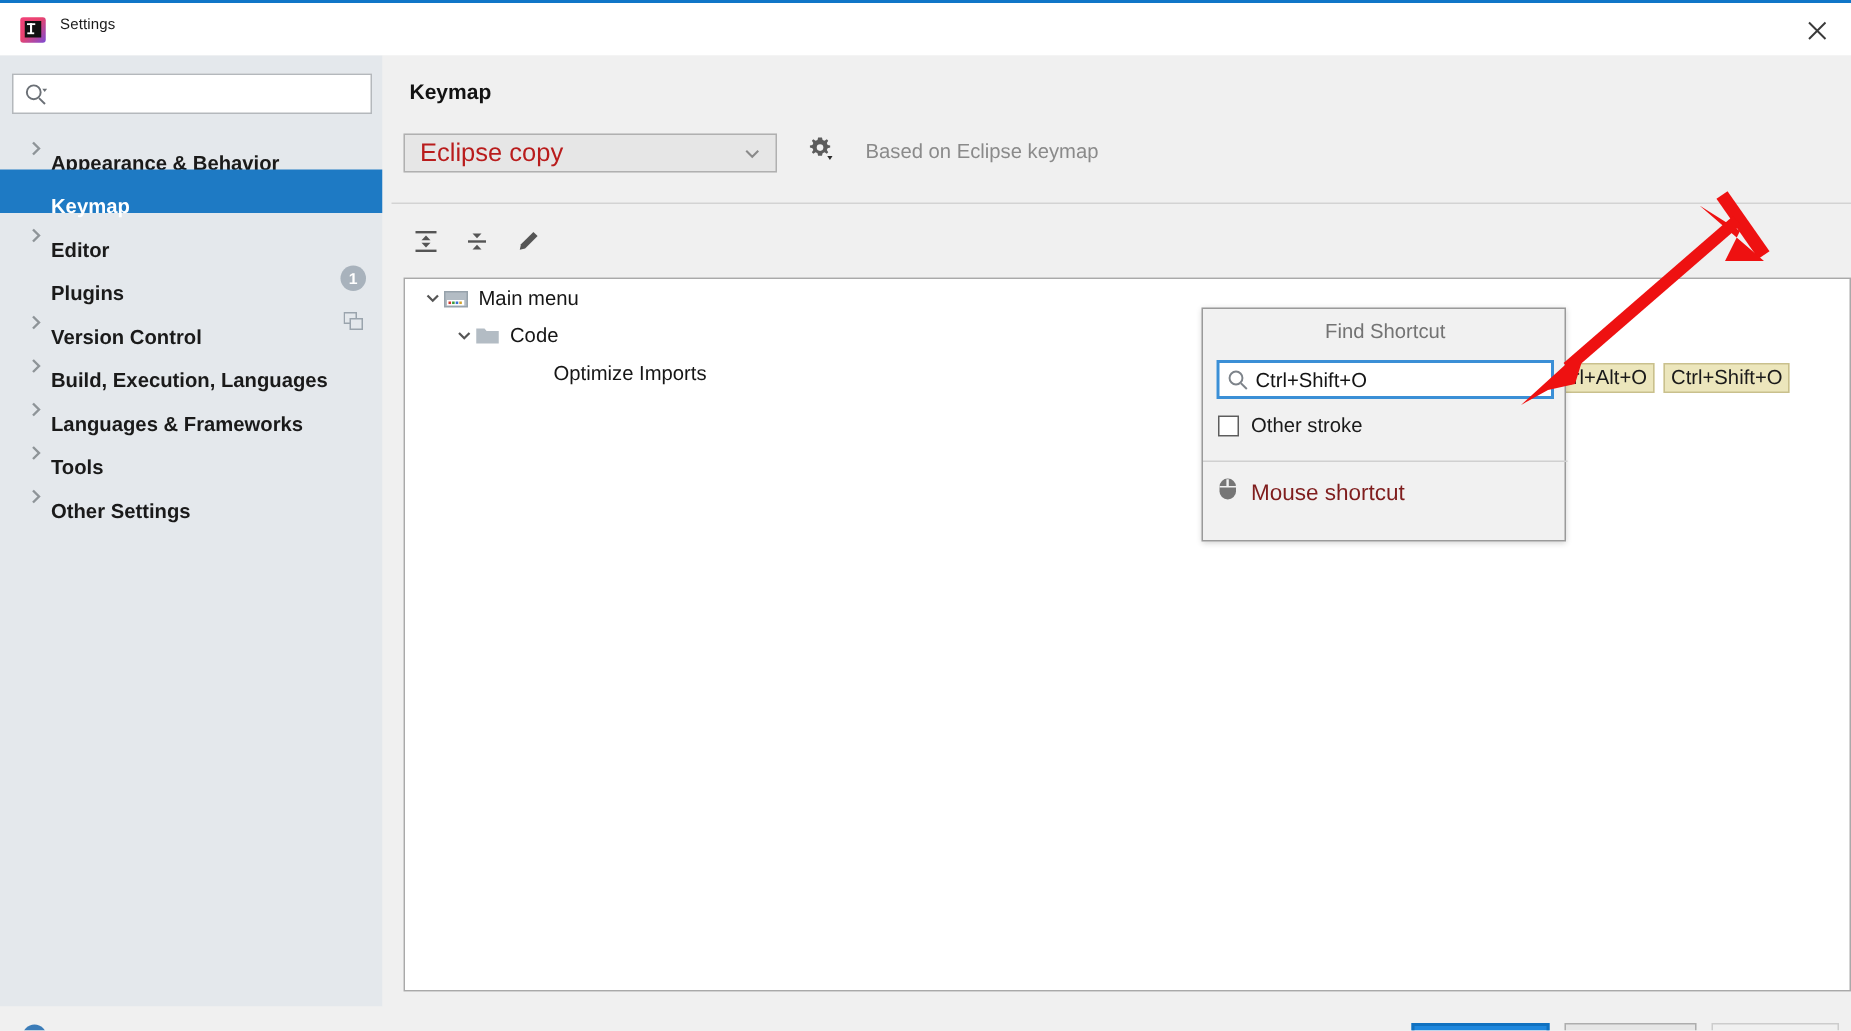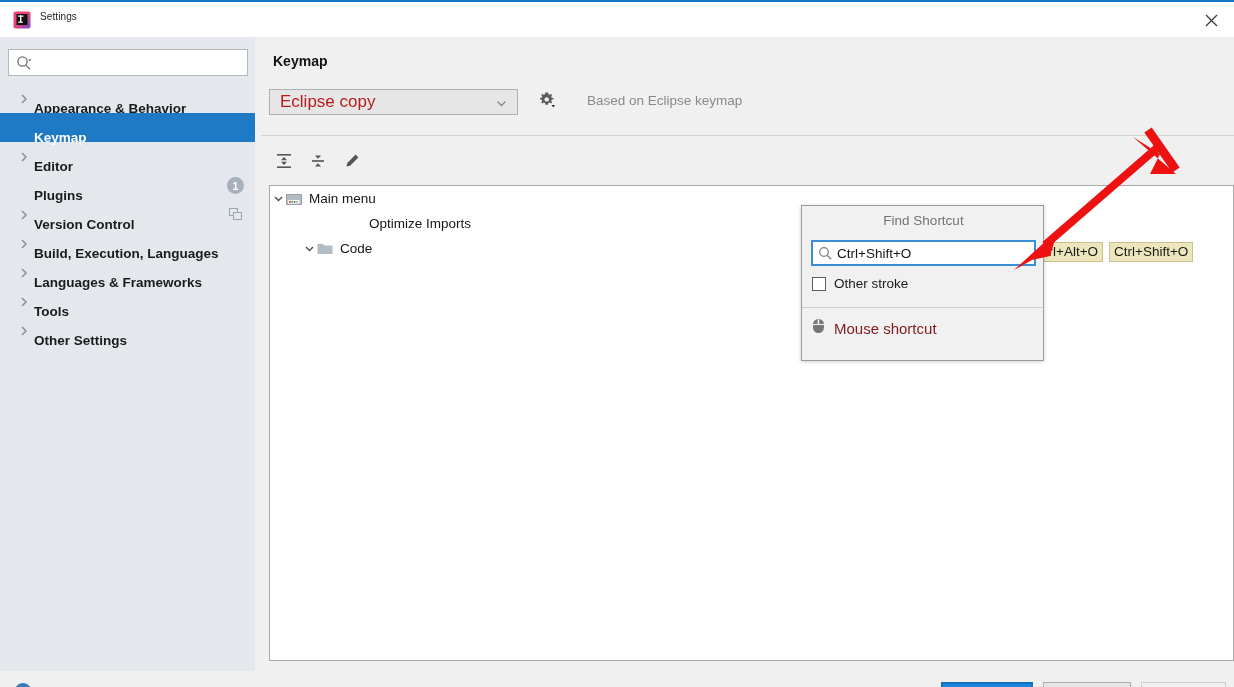--- a/index.html
+++ b/index.html
@@ -97,21 +97,21 @@
   }
   .keymap-select .ks-chev {
     position: absolute; right: 9px; top: 6px; color: #8a8a8a;
   }
   .gear-btn {
     position: absolute; left: 278px; top: 52px; width: 28px; height: 26px;
     display: flex; align-items: center; justify-content: center;
   }
   .based-on {
     position: absolute; left: 322px; top: 56px;
-    font-size: 13.5px; color: #8a8a8a; margin-left: 10px;
+    font-size: 13.5px; color: #8a8a8a;
   }
   .hrule {
     position: absolute; left: 6px; top: 98px; width: 973px; height: 1px;
     background: #d3d3d3;
   }
 
   
   .tree-toolbar { position: absolute; left: 0; top: 106px; width: 979px; height: 40px; }
   .tbtn {
     position: absolute; top: 8px; width: 26px; height: 24px;
@@ -419,55 +419,55 @@
       <div class="clear-btn">
         <span>
           <svg width="15" height="15" viewBox="0 0 15 15">
             <path d="M2 2 L13 13 M13 2 L2 13" stroke="#3c3c3c" stroke-width="1.4" fill="none"></path>
           </svg>
         </span>
       </div>
     </div>
 
     <div class="tree-panel">
-      <div class="tree-row" style="padding-left:0;">
+      <div class="tree-row" style="padding-left:10px;">
         <span class="tchev">
           <svg width="11" height="11" viewBox="0 0 11 11">
               <path d="M2 4 L5.5 7.5 L9 4" stroke="#555" stroke-width="1.5" fill="none"></path>
             </svg>
         </span>
         <span class="ticon">
           <svg width="16" height="14" viewBox="0 0 16 14">
             <rect x="0.5" y="2.5" width="15" height="10" fill="#b3bcc4" stroke="#97a2ab" stroke-width="1"></rect>
             <rect x="2" y="8" width="11.5" height="3.6" fill="#ffffff"></rect>
             <rect x="3" y="9" width="1.7" height="1.7" fill="#d23a2f"></rect>
             <rect x="5.4" y="9" width="1.7" height="1.7" fill="#3a9a3a"></rect>
             <rect x="7.8" y="9" width="1.7" height="1.7" fill="#3a6fd2"></rect>
             <rect x="10.2" y="9" width="1.7" height="1.7" fill="#d2a32f"></rect>
           </svg>
         </span>
         <span class="tlabel">Main menu</span>
       </div>
 
-      <div class="tree-row" style="padding-left:99px;">
-        <span class="tlabel">Optimize Imports</span>
-      </div>
-
       <div class="tree-row" style="padding-left:31px;">
         <span class="tchev">
           <svg width="11" height="11" viewBox="0 0 11 11">
               <path d="M2 4 L5.5 7.5 L9 4" stroke="#555" stroke-width="1.5" fill="none"></path>
             </svg>
         </span>
         <span class="ticon">
           <svg width="16" height="13" viewBox="0 0 16 13">
             <path d="M0.5 2 h5.5 l1.4 1.6 h8.1 v8.4 h-15 z" fill="#b3bcc4"></path>
           </svg>
         </span>
         <span class="tlabel">Code</span>
+      </div>
+
+      <div class="tree-row" style="padding-left:99px;">
+        <span class="tlabel">Optimize Imports</span>
       </div>
     </div>
 
   </div>
 
   <div class="shortcut-badges">
     <span class="sc-badge">Ctrl+Alt+O</span>
     <span class="sc-badge">Ctrl+Shift+O</span>
   </div>
 

